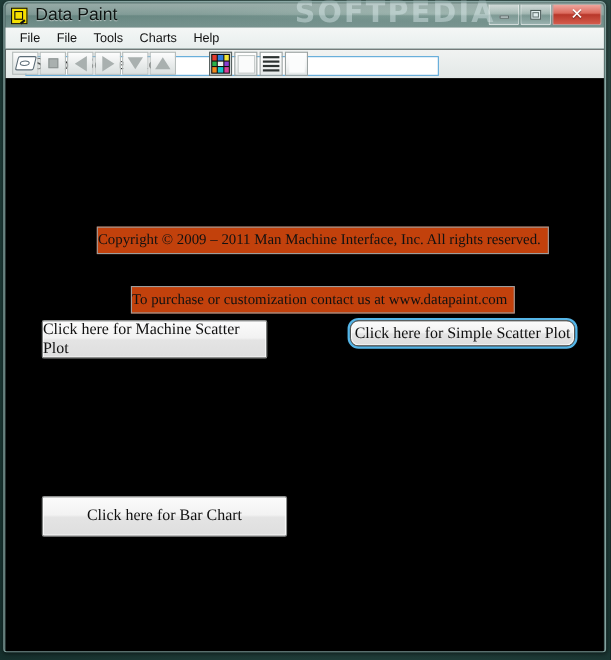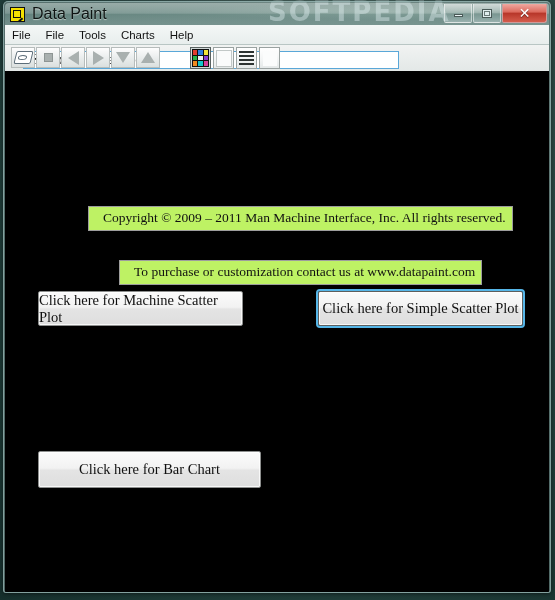--- a/index.html
+++ b/index.html
@@ -173,20 +173,21 @@
     padding-bottom: 1px;
   }
 
   
   #menubar {
     height: 19px;
     display: flex;
     align-items: center;
     background: linear-gradient(180deg, #f4f7f6 0%, #e8eeed 100%);
     border-bottom: 1px solid #b9c6c4;
+    padding-left: 6px;
     position: relative;
   }
   .menu-item {
     font-size: 11.5px;
     color: #111;
     padding: 2px 8px 2px 7px;
     white-space: nowrap;
     cursor: default;
   }
 
@@ -320,27 +321,27 @@
     font-family: "Liberation Serif", serif;
     font-size: 15px;
     color: #0a0a0a;
     white-space: nowrap;
     z-index: 2;
   }
 
   
   .canvas-label {
     position: absolute;
-    background: #bef264;
+    background: #c2410c;
     border: 1px solid #9d9d9d;
     color: #111;
     font-family: "Liberation Serif", serif;
     font-size: 13.5px;
     line-height: 1;
-    padding: 4px 6px 5px 14px;
+    padding: 4px 6px 5px 0;
     white-space: nowrap;
     box-sizing: border-box;
   }
   #label-copyright { left: 83px; top: 161px; }
   #label-purchase  { left: 114px; top: 215px; }
 
   
   .chart-button {
     position: absolute;
     box-sizing: border-box;
@@ -356,21 +357,21 @@
     cursor: default;
     box-shadow: inset 0 0 0 1px rgba(255,255,255,0.75);
   }
   .chart-button.focused {
     border: 1px solid #5d5f5e;
     outline: 2px solid #56b6e8;
     outline-offset: 0px;
     box-shadow: inset 0 0 0 1px rgba(255,255,255,0.75), 0 0 2px rgba(86,182,232,0.8);
   }
   #btn-rotating-scatter { left: 33px;  top: 246px; width: 205px; height: 35px; }
-  #btn-simple-scatter   { left: 313px; top: 246px; width: 205px; height: 35px; }
+  #btn-simple-scatter   { left: 313px; top: 246px; width: 205px; height: 24px; border-radius: 8px; }
   #btn-bar-chart        { left: 33px;  top: 406px; width: 223px; height: 37px; }
   #btn-star-plot        { left: 313px; top: 406px; width: 205px; height: 37px; }
 </style>
 </head>
 <body>
 
 <div id="desktop">
   <div id="desktop-watermark">SOFTPEDIA</div>
 </div>
 

